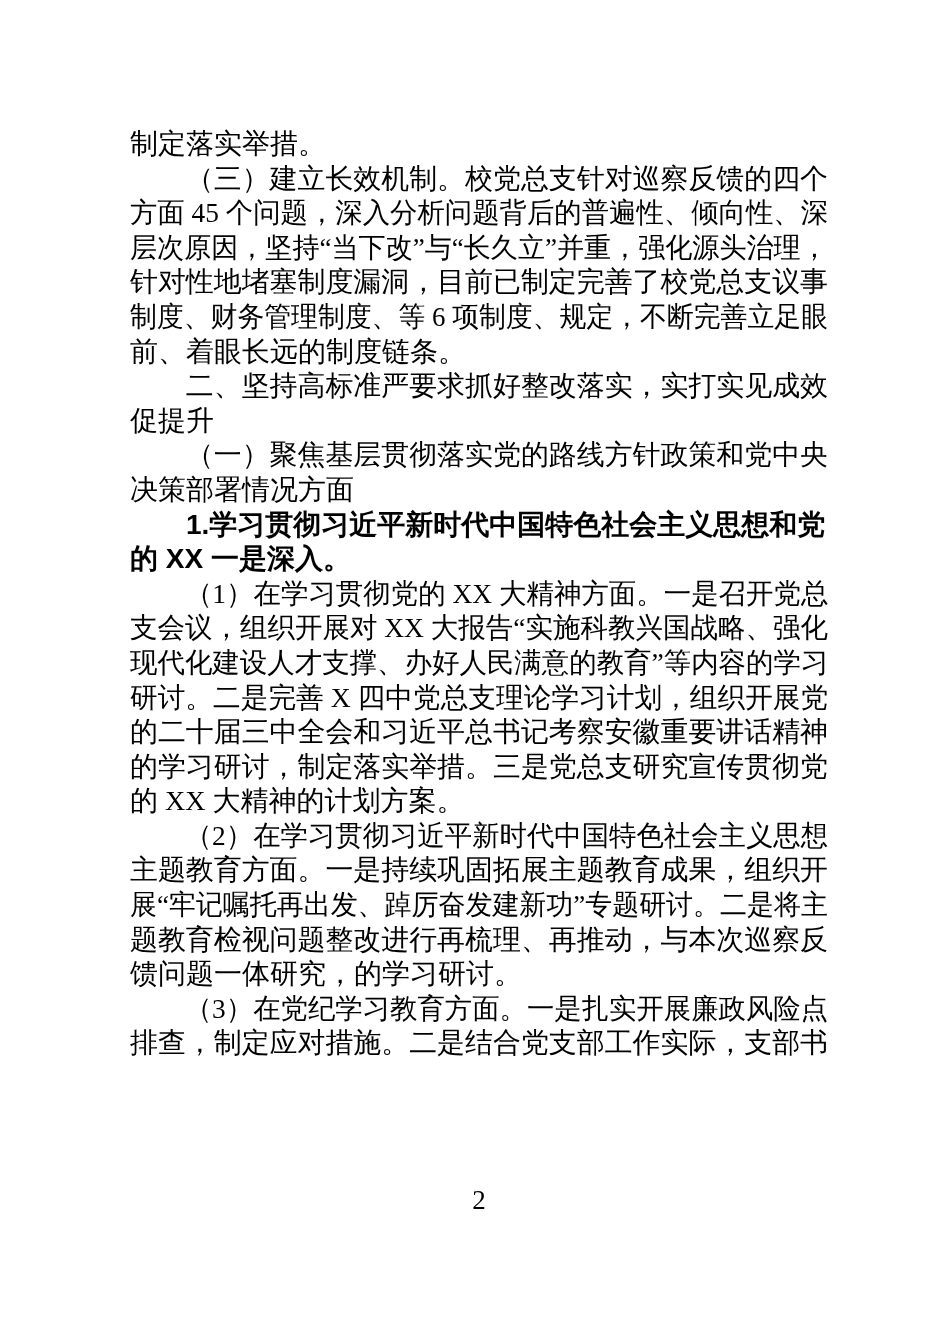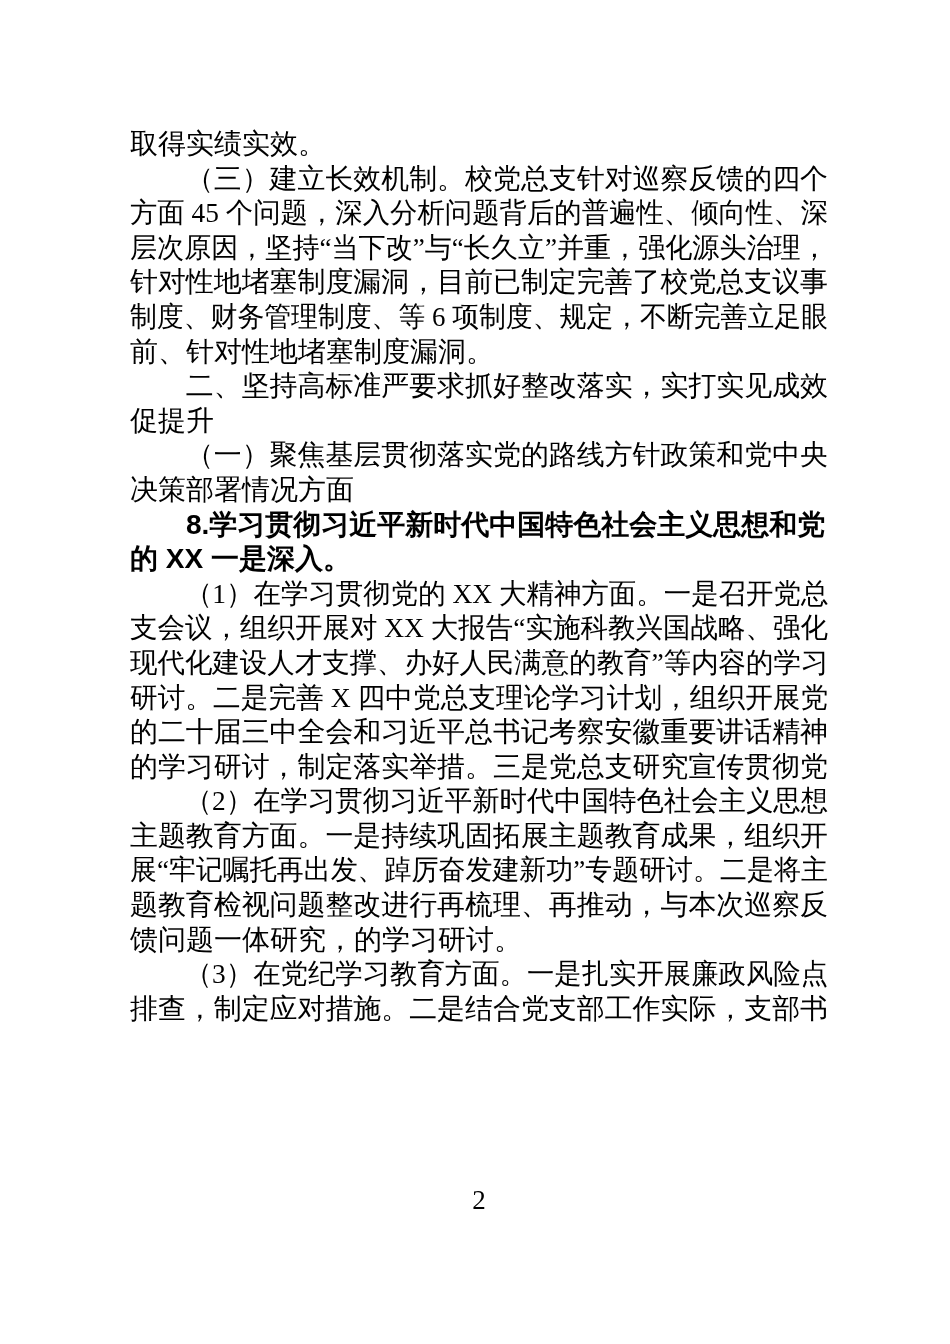--- a/index.html
+++ b/index.html
@@ -53,54 +53,55 @@
     font-family: "Liberation Serif", "DejaVu Serif", serif;
   }
 </style>
 </head>
 <body>
 
 <div class="page">
   <div class="text">
 
     <div class="para">
-      <div class="line body">取得实绩实效。</div>
+      <div class="line body">制定落实举措。</div>
     </div>
 
     <div class="para">
       <div class="line body first fill" style="transform-origin: 0px 50%; transform: scaleX(0.997143);">（三）建立长效机制。校党总支针对巡察反馈的四个</div>
       <div class="line body fill" style="transform-origin: 0px 50%; transform: scaleX(0.977591);">方面 45 个问题，深入分析问题背后的普遍性、倾向性、深</div>
       <div class="line body fill" style="transform-origin: 0px 50%; transform: scaleX(0.966759);">层次原因，坚持“当下改”与“长久立”并重，强化源头治理，</div>
       <div class="line body fill" style="transform-origin: 0px 50%; transform: scaleX(0.997143);">针对性地堵塞制度漏洞，目前已制定完善了校党总支议事</div>
       <div class="line body fill" style="transform-origin: 0px 50%; transform: scaleX(0.958791);">制度、财务管理制度、等 6 项制度、规定，不断完善立足眼</div>
-      <div class="line body">前、针对性地堵塞制度漏洞。</div>
+      <div class="line body">前、着眼长远的制度链条。</div>
     </div>
 
     <div class="para">
       <div class="line h1 first fill" style="transform-origin: 0px 50%; transform: scaleX(0.997143);">二、坚持高标准严要求抓好整改落实，实打实见成效</div>
       <div class="line h1">促提升</div>
     </div>
 
     <div class="para">
       <div class="line body first fill" style="transform-origin: 0px 50%; transform: scaleX(0.997143);">（一）聚焦基层贯彻落实党的路线方针政策和党中央</div>
       <div class="line body">决策部署情况方面</div>
     </div>
 
     <div class="para">
-      <div class="line hb first fill" style="letter-spacing: 0px;">8.学习贯彻习近平新时代中国特色社会主义思想和党</div>
+      <div class="line hb first fill" style="letter-spacing: 0px;">1.学习贯彻习近平新时代中国特色社会主义思想和党</div>
       <div class="line hb">的 XX 一是深入。</div>
     </div>
 
     <div class="para">
       <div class="line body first fill" style="transform-origin: 0px 50%; transform: scaleX(0.980337);">（1）在学习贯彻党的 XX 大精神方面。一是召开党总</div>
       <div class="line body fill" style="transform-origin: 0px 50%; transform: scaleX(0.981716);">支会议，组织开展对 XX 大报告“实施科教兴国战略、强化</div>
       <div class="line body fill" style="transform-origin: 0px 50%; transform: scaleX(0.980337);">现代化建设人才支撑、办好人民满意的教育”等内容的学习</div>
       <div class="line body fill" style="transform-origin: 0px 50%; transform: scaleX(0.988669);">研讨。二是完善 X 四中党总支理论学习计划，组织开展党</div>
       <div class="line body fill" style="transform-origin: 0px 50%; transform: scaleX(0.997143);">的二十届三中全会和习近平总书记考察安徽重要讲话精神</div>
       <div class="line body fill" style="transform-origin: 0px 50%; transform: scaleX(0.997143);">的学习研讨，制定落实举措。三是党总支研究宣传贯彻党</div>
+      <div class="line body">的 XX 大精神的计划方案。</div>
     </div>
 
     <div class="para">
       <div class="line body first fill" style="transform-origin: 0px 50%; transform: scaleX(0.977591);">（2）在学习贯彻习近平新时代中国特色社会主义思想</div>
       <div class="line body fill" style="transform-origin: 0px 50%; transform: scaleX(0.997143);">主题教育方面。一是持续巩固拓展主题教育成果，组织开</div>
       <div class="line body fill" style="transform-origin: 0px 50%; transform: scaleX(0.962759);">展“牢记嘱托再出发、踔厉奋发建新功”专题研讨。二是将主</div>
       <div class="line body fill" style="transform-origin: 0px 50%; transform: scaleX(0.997143);">题教育检视问题整改进行再梳理、再推动，与本次巡察反</div>
       <div class="line body">馈问题一体研究，的学习研讨。</div>
     </div>
 

